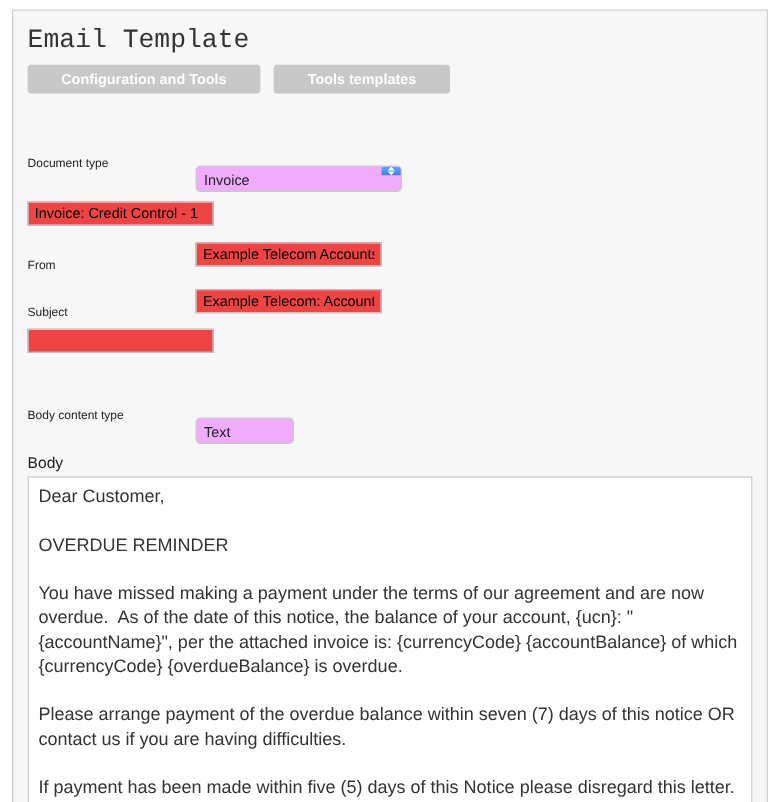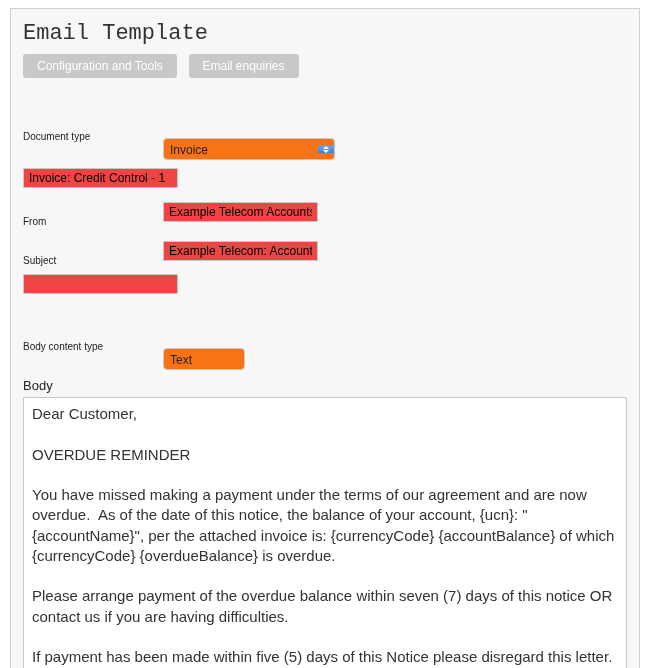--- a/index.html
+++ b/index.html
@@ -26,42 +26,43 @@
     font-family: Liberation Mono, monospace;
   }
   .tabs {
     margin-bottom: 14px;
   }
   .tab {
     display: inline-block;
     background: #c8c8c8;
     color: #ffffff;
     font-size: 12px;
-    padding: 5px 14px;
+    padding: 5px 28px;
     border-radius: 3px;
     margin-right: 8px;
     cursor: default;
+    font-weight: bold;
   }
   .form-row {
     display: flex;
     align-items: center;
     margin-bottom: 8px;
   }
   .form-label {
     width: 140px;
     font-size: 10px;
     margin-top: 20px;
   }
   .mac-select {
     display: inline-flex;
-    align-items: center;
+    align-items: flex-start;
     border: 1px solid #c8c8c8;
     border-radius: 4px;
     height: 20px;
-    background: #f97316;
+    background: #f0abfc;
     overflow: hidden;
     font-size: 12px;
     cursor: pointer;
     margin-top: 46px;
   }
   .mac-select .val {
     padding: 2px 8px 0 6px;
     line-height: 18px;
     white-space: nowrap;
   }
@@ -114,21 +115,21 @@
 </style>
 </head>
 <body>
 
 <div class="panel">
 
   <h1 class="page-title">Email Template</h1>
 
   <div class="tabs">
     <span class="tab">Configuration and Tools</span>
-    <span class="tab">Email enquiries</span>
+    <span class="tab">Tools templates</span>
   </div>
 
   
   <div class="form-row">
     <div class="form-label">Document type</div>
     <div class="mac-select doc-select">
       <span class="val">Invoice</span>
       <span class="caret">
         <span class="tri-up"></span>
           <span class="tri-down"></span>

